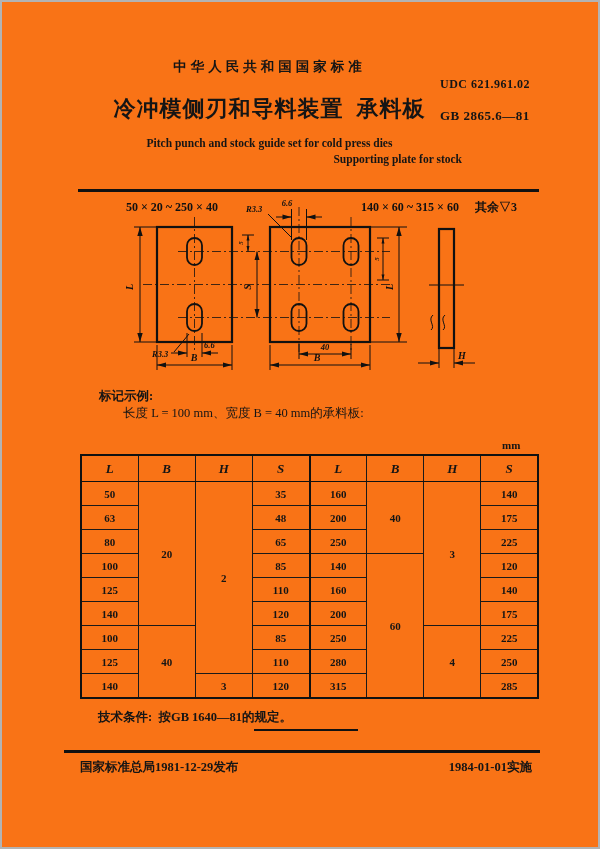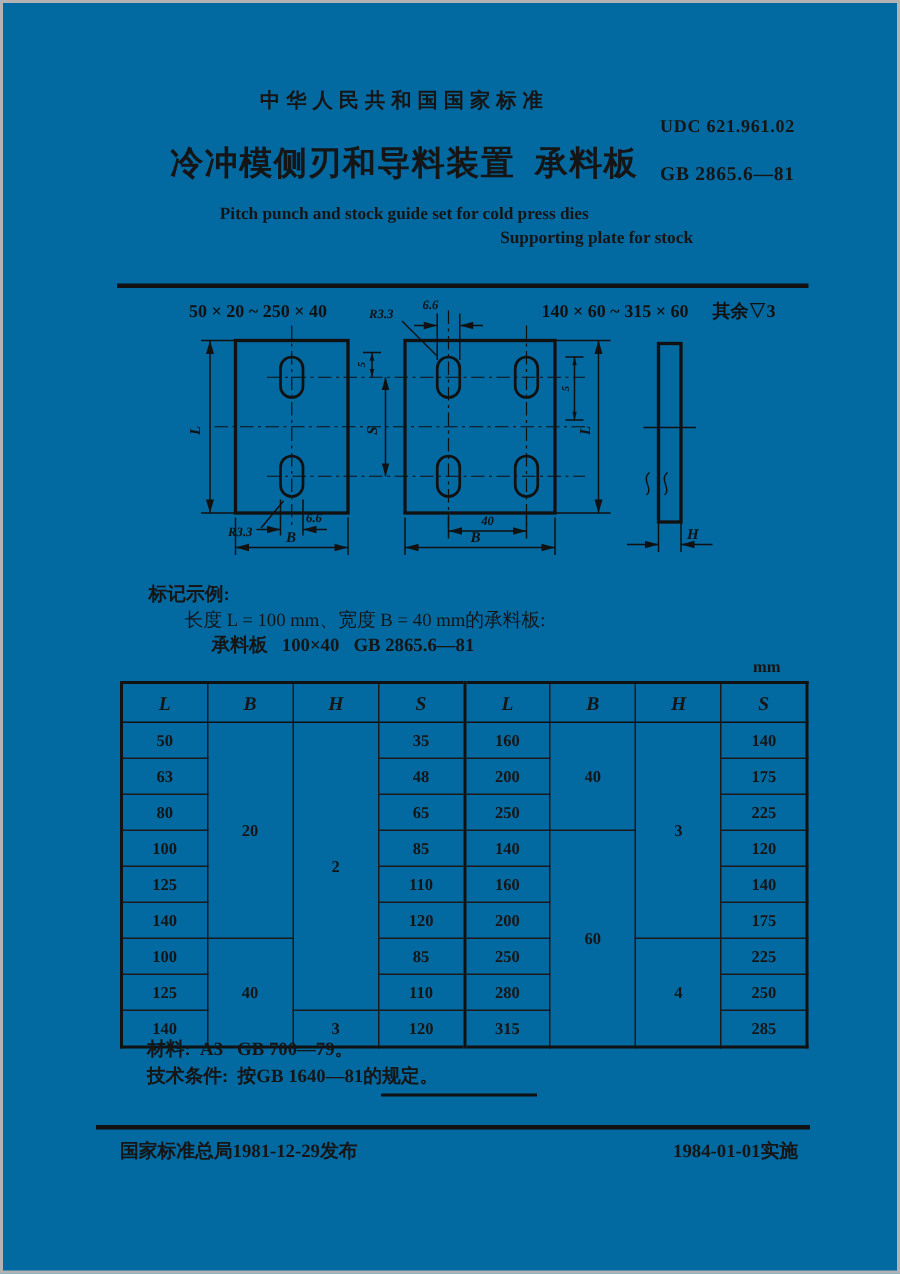--- a/index.html
+++ b/index.html
@@ -1,18 +1,18 @@
 <!DOCTYPE html>
 <html><head>
 <meta charset="utf-8">
 <style>
   html,body{margin:0;padding:0;background:#e8e8e8;}
   .page{
     position:relative;width:600px;height:849px;margin:0 auto;
-    background:#0369a1;border:2px solid #b3b3b3;box-sizing:border-box;
+    background:#f97316;border:2px solid #b3b3b3;box-sizing:border-box;
     font-family:"Liberation Serif","DejaVu Serif",serif;color:#151515;overflow:hidden;
   }
   .abs{position:absolute;}
   .pre{white-space:pre;}
   .cn-standard{left:75px;top:56px;width:385px;text-align:center;
     font-size:13.5px;font-weight:bold;letter-spacing:4px;}
   .udc{left:438px;top:75px;font-size:12px;font-weight:bold;letter-spacing:.5px;}
   .doc-title{left:75px;top:92px;width:385px;text-align:center;
     font-size:22px;font-weight:bold;letter-spacing:1px;}
   .gb-code{left:438px;top:106px;font-size:13px;font-weight:bold;letter-spacing:.5px;}
@@ -137,21 +137,20 @@
       <text class="dimT" text-anchor="middle" transform="translate(302,64) rotate(-90)">5</text>
 
       <path class="thin" d="M362 153 V173 M377 153 V173 M341 168 H362 M377 168 H398"></path>
       <path class="arr" d="M362 168 L353 165.5 L353 170.5 Z M377 168 L386 165.5 L386 170.5 Z"></path>
       <text class="dim" x="381" y="164" text-anchor="start">H</text>
     </svg>
   </div>
 
   <div class="abs ex1 pre">标记示例:</div>
   <div class="abs ex2 pre">长度 L = 100 mm、宽度 B = 40 mm的承料板:</div>
-  <div class="abs ex3 pre">承料板   100×40   GB 2865.6—81</div>
 
   <div class="abs mm-label">mm</div>
 
   <div class="abs table-wrap">
     <table class="std">
       <colgroup>
         <col style="width:12.5%">
           <col style="width:12.5%">
           <col style="width:12.5%">
           <col style="width:12.5%">
@@ -232,21 +231,20 @@
           <td>140</td>
           <td>3</td>
           <td class="sep">120</td>
           <td>315</td>
           <td>285</td>
         </tr>
       </tbody>
     </table>
   </div>
 
-  <div class="abs note1 pre">材料:  A3   GB 700—79。</div>
   <div class="abs note2 pre">技术条件:  按GB 1640—81的规定。</div>
   <div class="abs mini-rule"></div>
 
   <div class="abs rule-bottom"></div>
   <div class="abs foot-issued">国家标准总局1981-12-29发布</div>
   <div class="abs foot-effective">1984-01-01实施</div>
 
 </div>
 
 </body></html>

